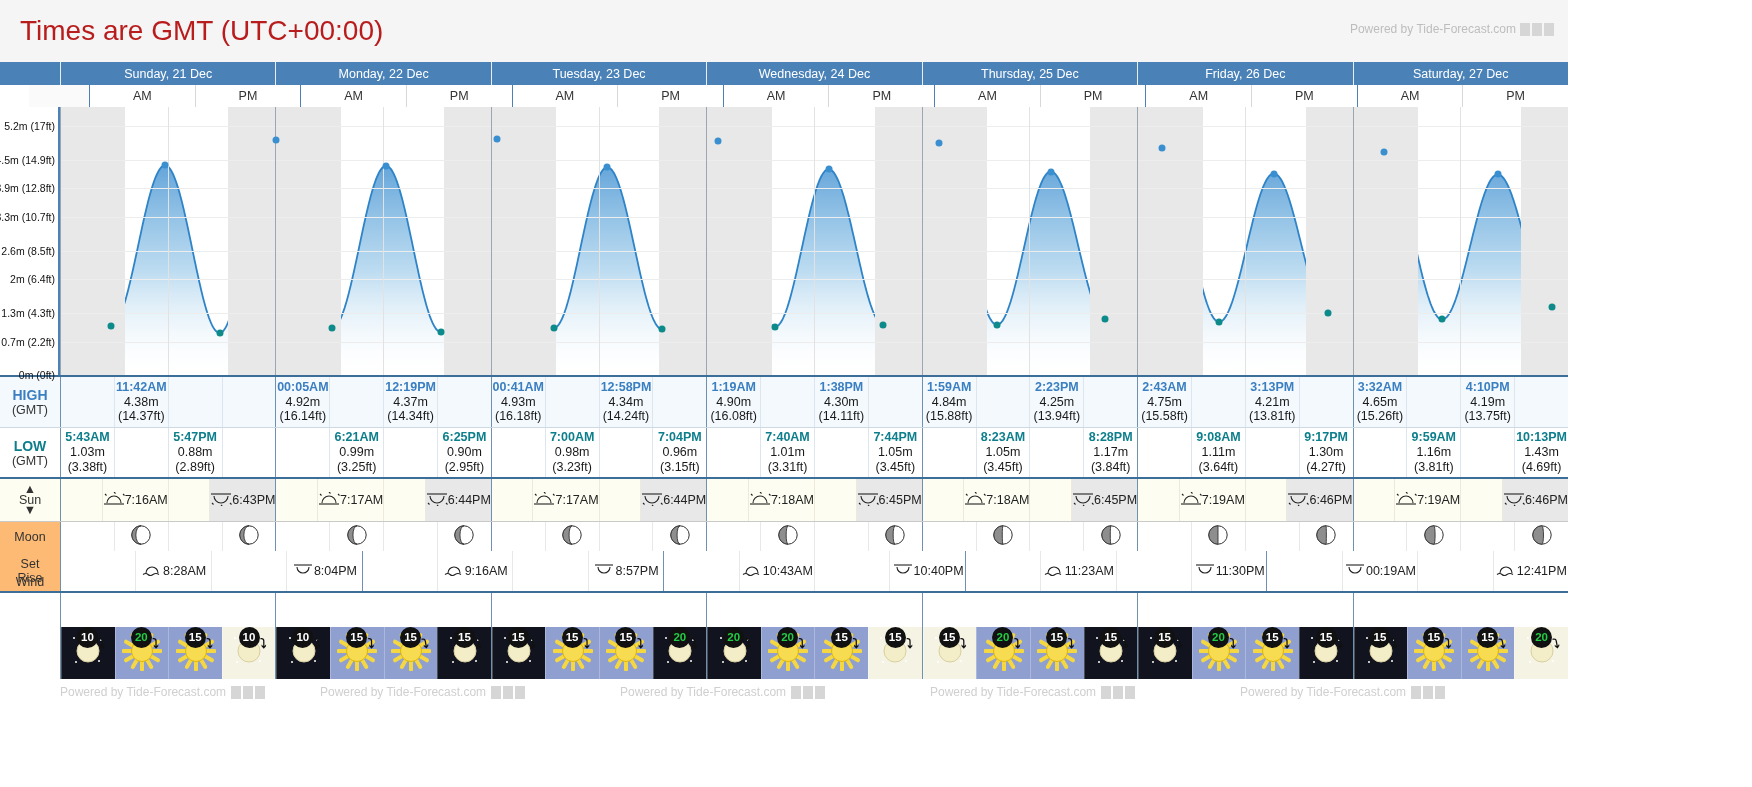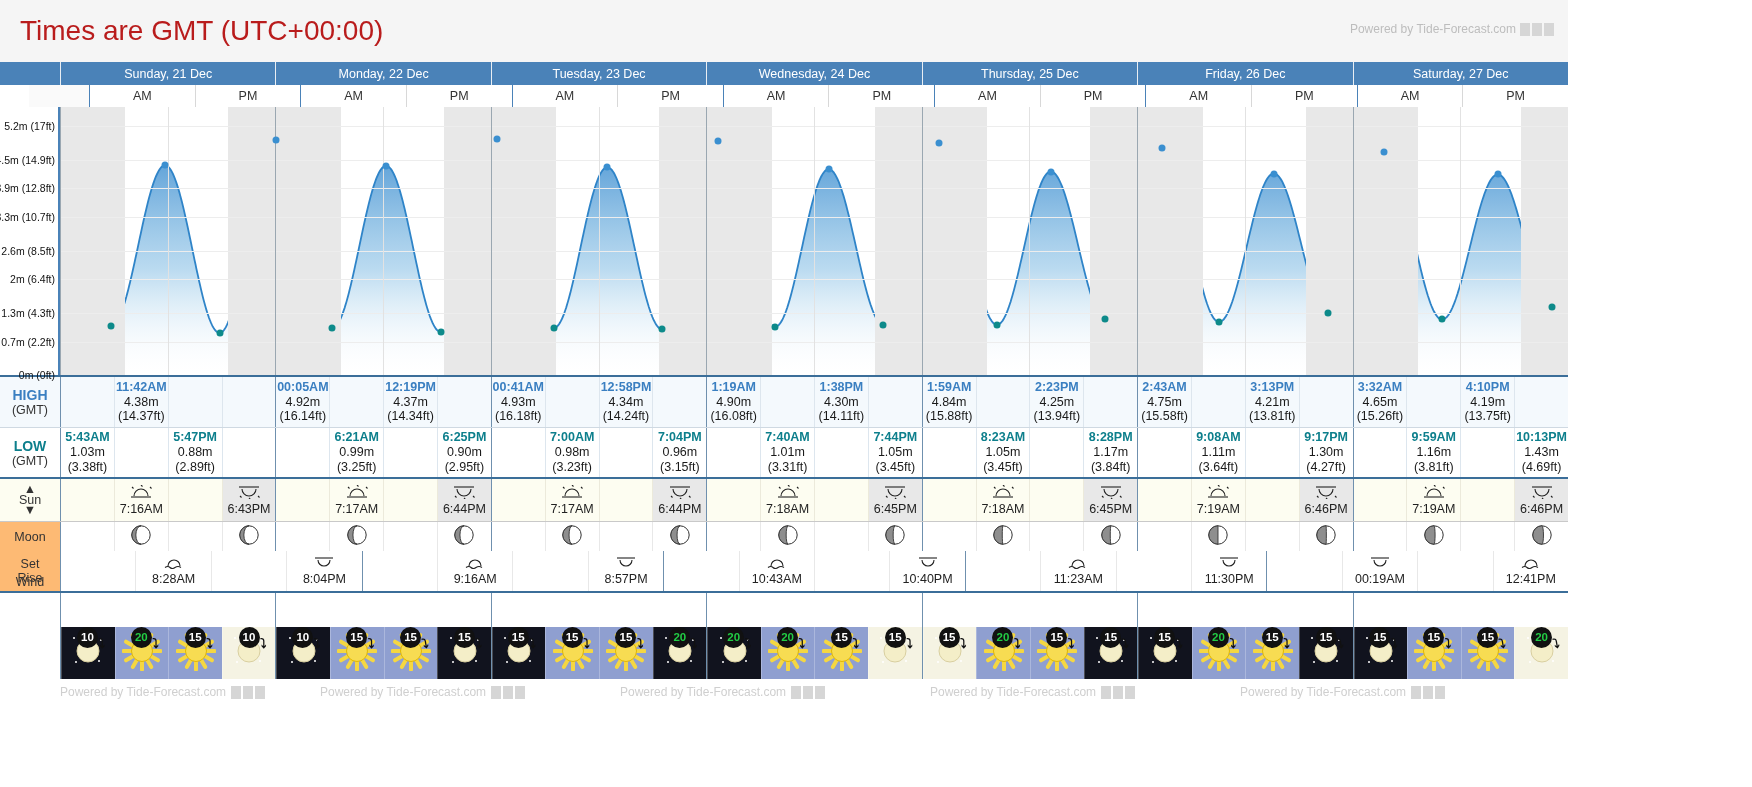--- a/index.html
+++ b/index.html
@@ -103,39 +103,39 @@
   #high-row .tm { color: #3a7fc1; }
   #low-row { background: #ffffff; height: 50px; border-top: 1px solid #cfd9e2; }
   #low-row .rowlab b { color: #0d7f8c; }
   #low-row .tm { color: #0d7f8c; }
 
   
   #sun-row { display: flex; height: 44px; border-top: 2px solid #3b6e99; background: #fdfdf1; }
   #sun-row .rowlab { width: 60px; flex: none; display: flex; flex-direction: column;
      align-items: center; justify-content: center; font-size: 13px; background:#fdfdf1; }
   .sun-day { flex: 1 1 0; display: flex; border-left: 1px solid #6f90ae; }
-  .sun-cell { flex: 1 1 0; display: flex; flex-direction: column; align-items: center;
+  .sun-cell { flex: 1 1 0; display: flex; flex-direction: row; align-items: center;
       justify-content: center; border-left: 1px solid #eceadb; font-size: 12.5px; color: #222; }
   .sun-cell:first-child { border-left: none; }
   .sun-cell.shade { background: #e8e8e8; }
   .arrow-up, .arrow-dn { font-size: 8px; line-height: 7px; color: #222; }
 
   
   #moon-row { display: flex; height: 30px; border-top: 1px solid #c9c9c9; background: #fff; }
   #moonsr-row { display: flex; height: 40px; background: #fff; }
   #moon-row .rowlab, #moonsr-row .rowlab {
     width: 60px; flex: none; display: flex; flex-direction: column;
     align-items: center; justify-content: center; font-size: 13px; color: #222;
     background: #fdba74;
   }
   .moon-day { flex: 1 1 0; display: flex; border-left: 1px solid #6f90ae; }
   .moon-cell { flex: 1 1 0; display: flex; align-items: center; justify-content: center;
      border-left: 1px solid #e8e8e8; }
   .moon-cell:first-child { border-left: none; }
-  .msr-cell { flex: 1 1 0; display: flex; flex-direction: column; align-items: center;
+  .msr-cell { flex: 1 1 0; display: flex; flex-direction: row; align-items: center;
      justify-content: center; border-left: 1px solid #e8e8e8; font-size: 12.5px; color: #222; }
   .msr-cell:first-child { border-left: none; }
 
   
   #wind-row { display: flex; height: 36px; border-top: 2px solid #3b6e99; background: #fff; }
   #wind-row .rowlab { width: 60px; flex: none; display: flex; flex-direction: column;
     align-items: center; justify-content: center; font-size: 12.5px; color: #222; gap: 42px; }
   #wind-row .rowlab u { color: #3a7fc1; font-size: 12px; }
   .wind-day { flex: 1 1 0; display: flex; border-left: 1px solid #6f90ae; }
   .wind-cell { flex: 1 1 0; display: flex; align-items: center; justify-content: center;

